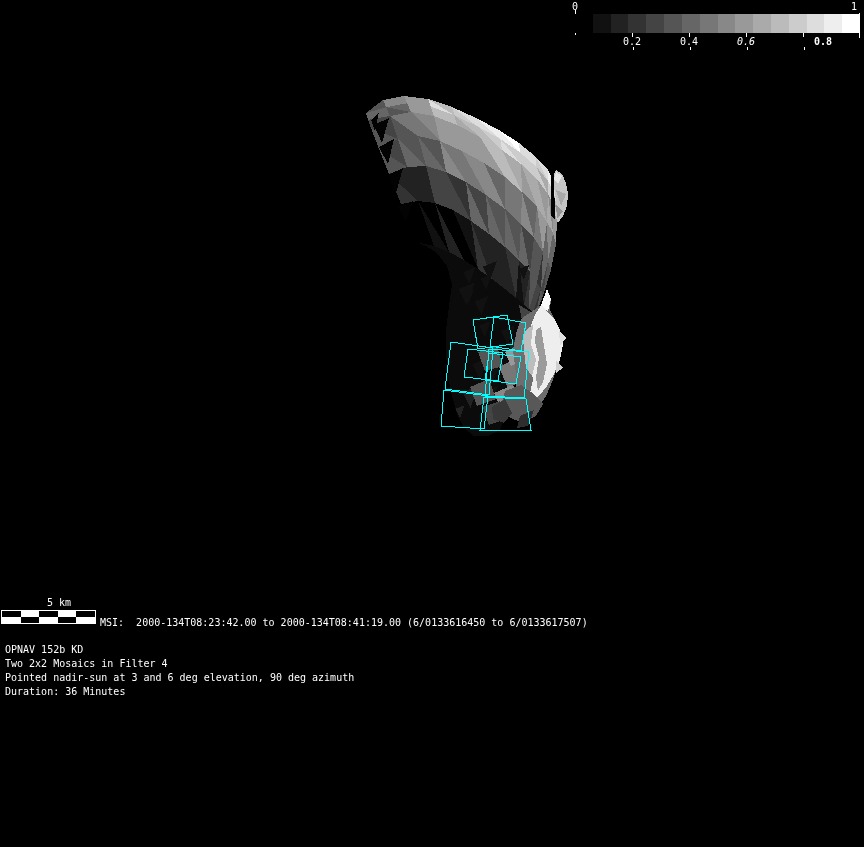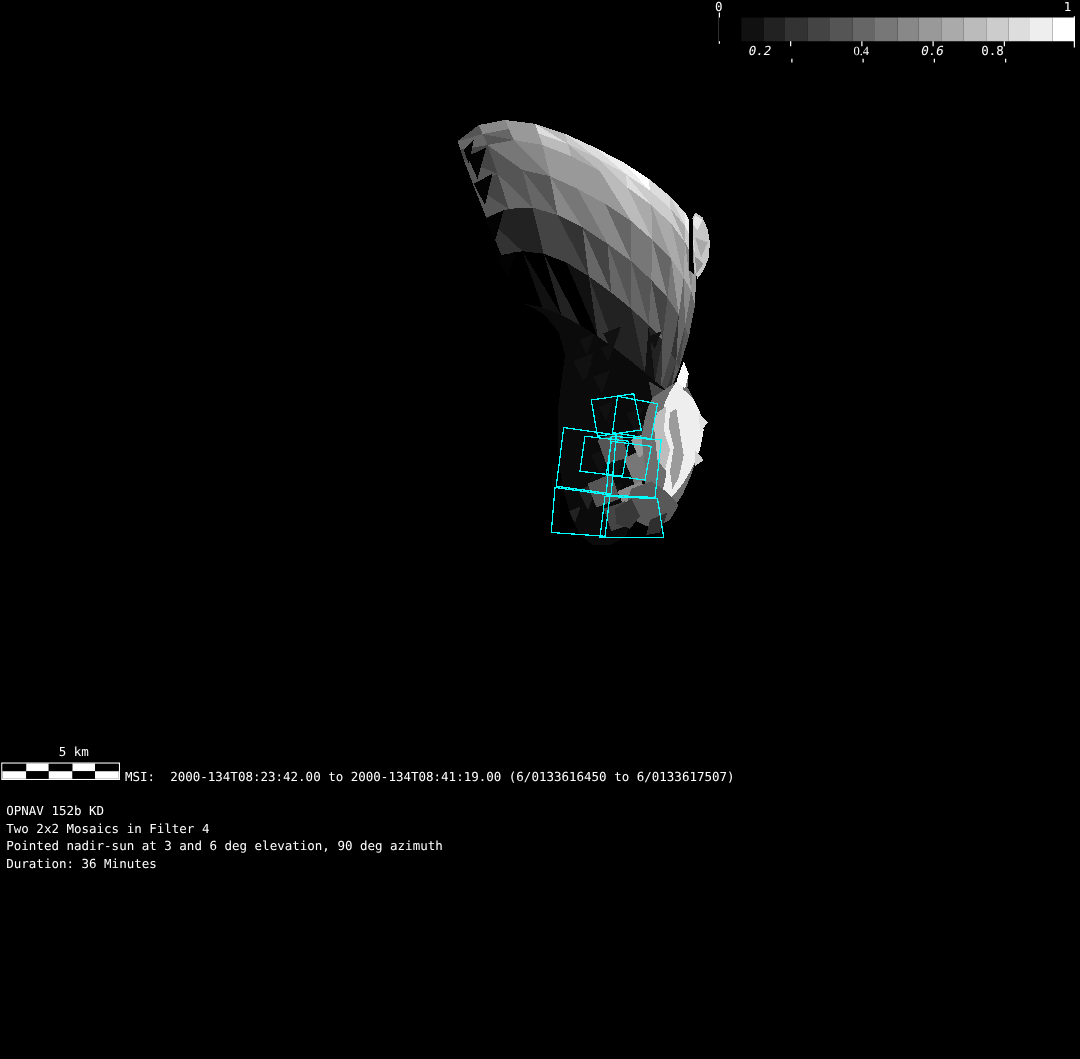--- a/index.html
+++ b/index.html
@@ -243,30 +243,30 @@
         <div class="cb-cell" style="background: rgb(153, 153, 153);"></div>
         <div class="cb-cell" style="background: rgb(170, 170, 170);"></div>
         <div class="cb-cell" style="background: rgb(187, 187, 187);"></div>
         <div class="cb-cell" style="background: rgb(204, 204, 204);"></div>
         <div class="cb-cell" style="background: rgb(221, 221, 221);"></div>
         <div class="cb-cell" style="background: rgb(238, 238, 238);"></div>
         <div class="cb-cell" style="background: rgb(255, 255, 255);"></div>
       </div>
     <div id="cb-ticks">
         <div class="cb-tick" style="left: 632px; top: 33px;"></div>
-        <div class="cb-ticklabel" style="left: 608px; font-style: italic;">0.2</div>
+        <div class="cb-ticklabel" style="left: 632px;">0.2</div>
         <div class="cb-subtick" style="left: 633px; top: 47px;"></div>
         <div class="cb-tick" style="left: 689px; top: 33px;"></div>
-        <div class="cb-ticklabel" style="left: 689px; font-family: Liberation Serif, serif;">0.4</div>
+        <div class="cb-ticklabel" style="left: 689px;">0.4</div>
         <div class="cb-subtick" style="left: 690px; top: 47px;"></div>
         <div class="cb-tick" style="left: 746px; top: 33px;"></div>
         <div class="cb-ticklabel" style="left: 746px; font-style: italic;">0.6</div>
         <div class="cb-subtick" style="left: 747px; top: 47px;"></div>
         <div class="cb-tick" style="left: 803px; top: 33px;"></div>
-        <div class="cb-ticklabel" style="left: 794px;">0.8</div>
+        <div class="cb-ticklabel" style="left: 823px; font-weight: bold;">0.8</div>
         <div class="cb-subtick" style="left: 804px; top: 47px;"></div>
       </div>
   </div>
 
   <div>
     <div class="sb-label">5 km</div>
     <div class="sb-box" id="sb-box">
         <div class="sb-cell" style="background: rgb(0, 0, 0);"></div>
         <div class="sb-cell" style="background: rgb(255, 255, 255);"></div>
         <div class="sb-cell" style="background: rgb(0, 0, 0);"></div>

